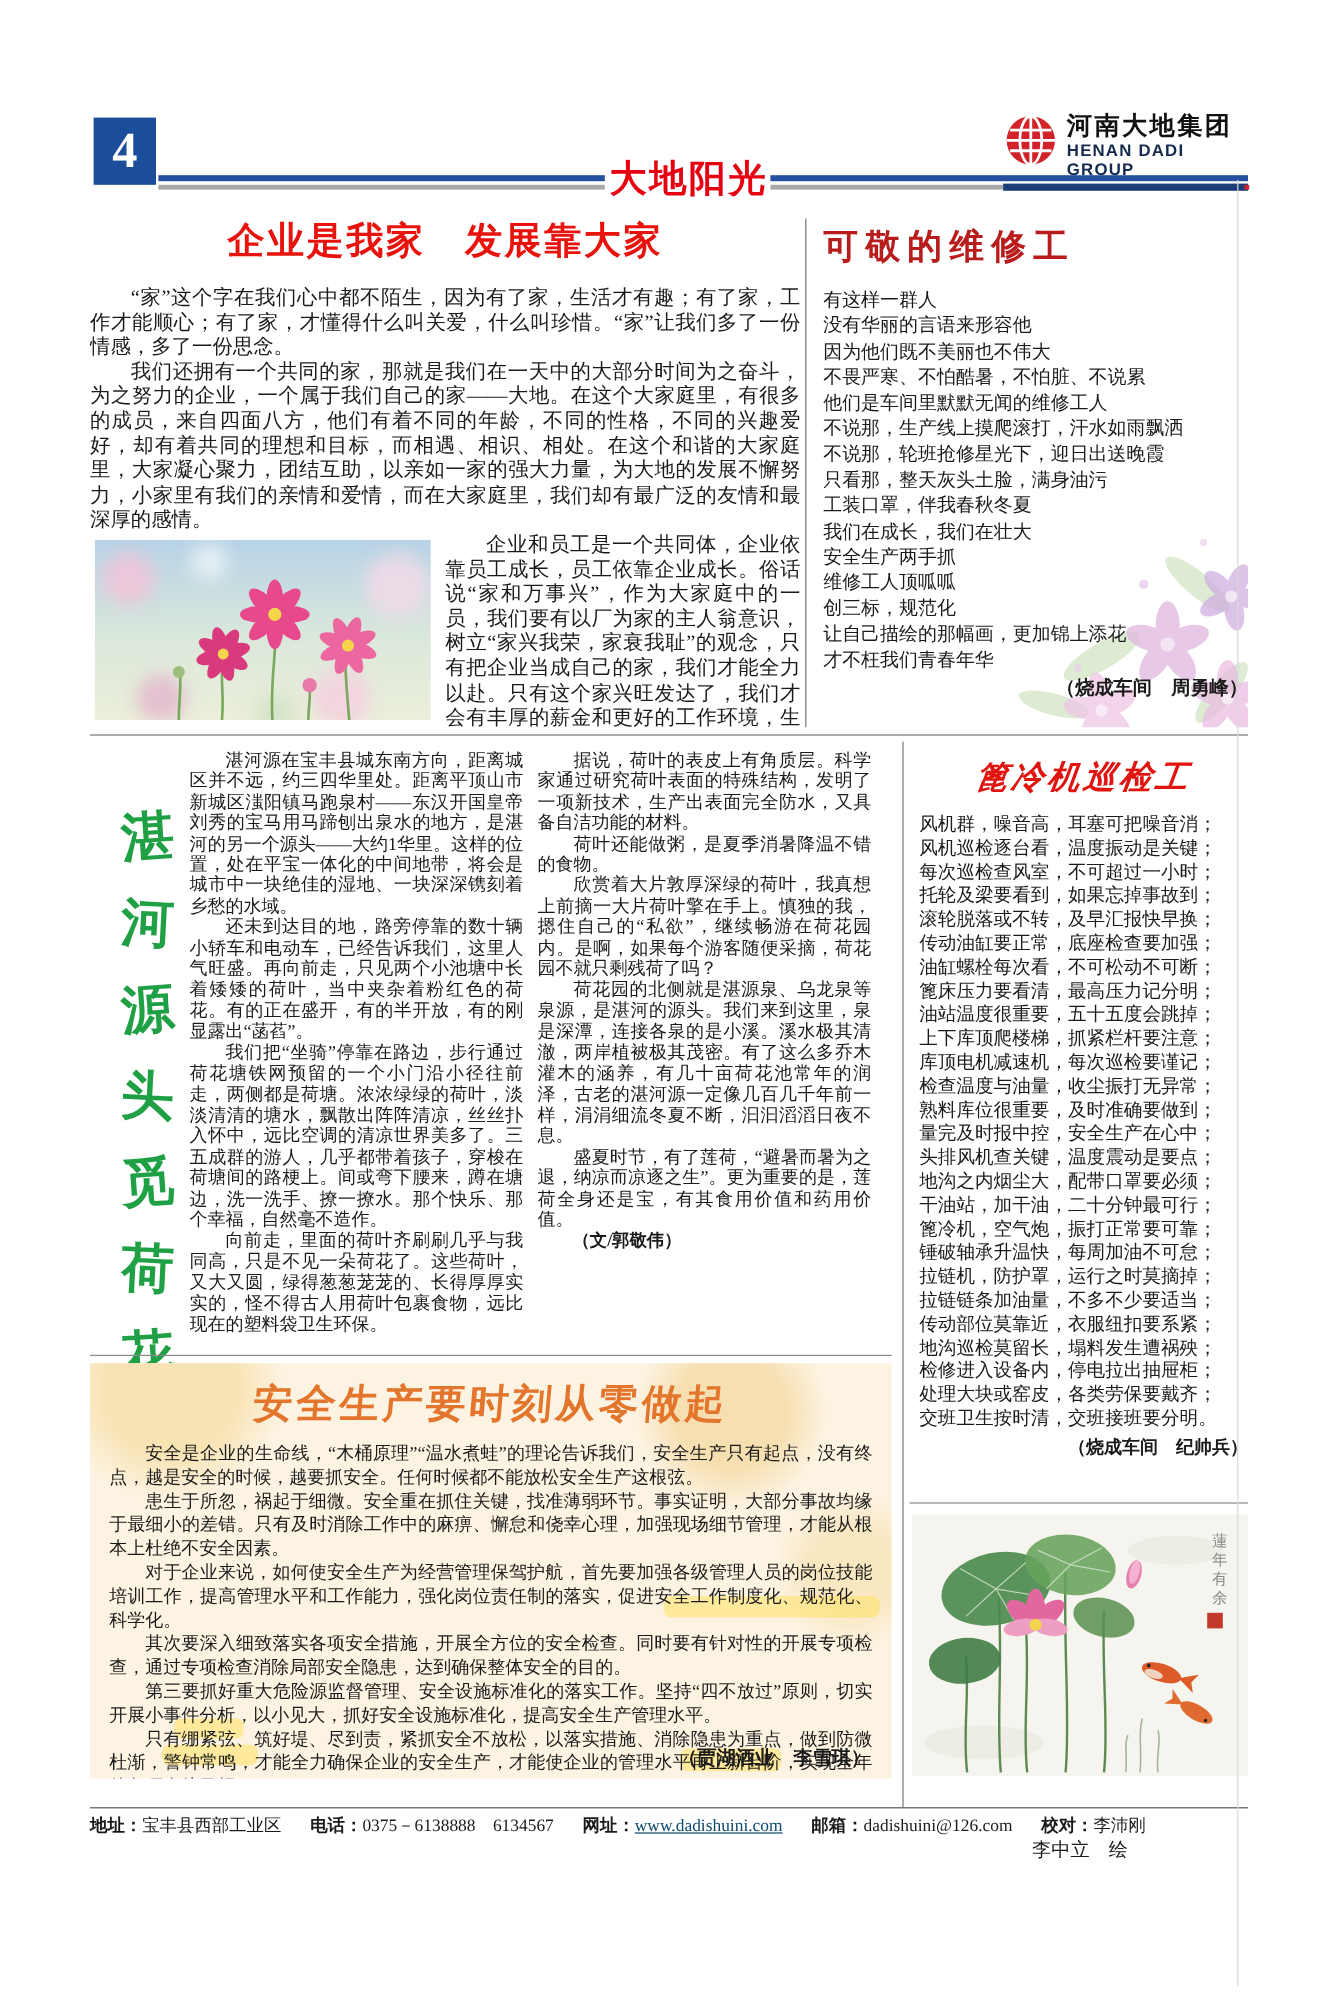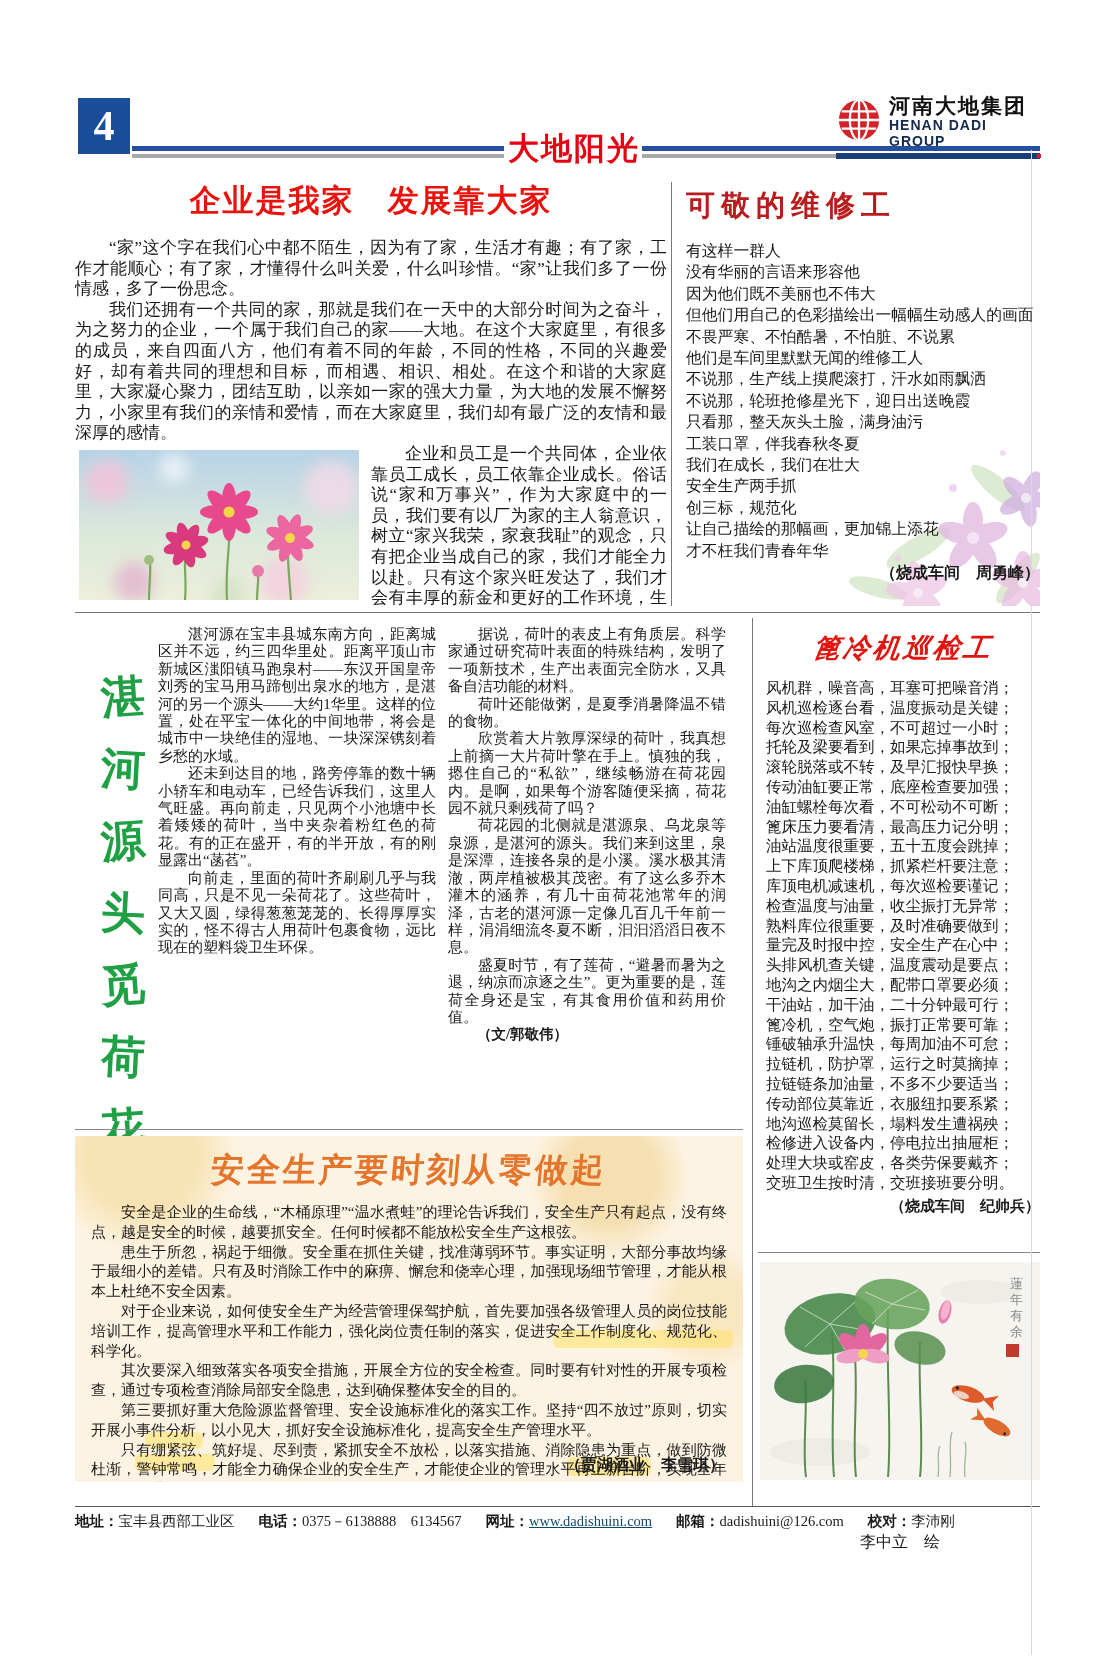--- a/index.html
+++ b/index.html
@@ -10,21 +10,21 @@
   
   .page-num{left:78px;top:98px;width:52px;height:56px;background:#1a4e9b;color:#fff;
             font-size:42px;font-weight:bold;display:flex;align-items:center;justify-content:center;
             font-family:"Liberation Serif",serif;}
   .rule{display:flex;flex-direction:column;}
   .rule .b1{height:5px;background:#24509f;}
   .rule .b2{height:4px;background:#a8a8a8;margin-top:3px;}
   .masthead{left:500px;top:128px;width:140px;text-align:right;color:#e60012;
             font-size:31px;font-weight:bold;letter-spacing:2px;font-family:"Liberation Sans","DejaVu Sans",sans-serif;}
   .logo{left:836px;top:94px;width:204px;}
-  .logo-row{display:flex;align-items:center;gap:7px;}
+  .logo-row{display:flex;align-items:flex-start;gap:7px;}
   .logo-cn{font-size:21px;font-weight:bold;letter-spacing:2px;color:#111;line-height:1.1;
            font-family:"Liberation Sans","DejaVu Sans",sans-serif;}
   .logo-en{font-size:14px;font-weight:bold;letter-spacing:1px;color:#13294d;
            font-family:"Liberation Sans","DejaVu Sans",sans-serif;}
   .logo-bar{height:6px;background:#1b3e77;margin-top:4px;position:relative;}
   .logo-bar .dot{position:absolute;right:-1px;top:1px;width:4px;height:4px;background:#d2232a;}
 
   
   .vline{width:1px;background:#777;}
   .hline{height:1px;background:#777;}
@@ -261,29 +261,29 @@
           <circle cx="235" cy="85" r="3" fill="#e6c3e6" opacity="0.7"></circle>
           <circle cx="130" cy="190" r="3.5" fill="#e6c3e6" opacity="0.7"></circle>
         </g>
       </svg>
     </span>
     <h2>可敬的维修工</h2>
     <div class="plines">
         <div class="pline">有这样一群人</div>
         <div class="pline">没有华丽的言语来形容他</div>
         <div class="pline">因为他们既不美丽也不伟大</div>
-        <div class="pline">但他们用自己的色彩描绘出一幅幅生动感人的画面</div>
         <div class="pline">不畏严寒、不怕酷暑，不怕脏、不说累</div>
         <div class="pline">他们是车间里默默无闻的维修工人</div>
         <div class="pline">不说那，生产线上摸爬滚打，汗水如雨飘洒</div>
         <div class="pline">不说那，轮班抢修星光下，迎日出送晚霞</div>
         <div class="pline">只看那，整天灰头土脸，满身油污</div>
         <div class="pline">工装口罩，伴我春秋冬夏</div>
         <div class="pline">我们在成长，我们在壮大</div>
         <div class="pline">安全生产两手抓</div>
+        <div class="pline">维修工人顶呱呱</div>
         <div class="pline">创三标，规范化</div>
         <div class="pline">让自己描绘的那幅画，更加锦上添花</div>
         <div class="pline">才不枉我们青春年华</div>
       </div>
     <p class="byline">（烧成车间　周勇峰）</p>
   </div>
 
   <div class="abs hline" style="left:75px;top:612px;width:965px;"></div>
 
   <div class="abs vtitle">
@@ -291,20 +291,21 @@
       <div class="vchar">河</div>
       <div class="vchar">源</div>
       <div class="vchar">头</div>
       <div class="vchar">觅</div>
       <div class="vchar">荷</div>
       <div class="vchar">花</div>
     </div>
   <div class="abs lotus-col" style="left:158px;top:626px;">
       <p>湛河源在宝丰县城东南方向，距离城区并不远，约三四华里处。距离平顶山市新城区滍阳镇马跑泉村——东汉开国皇帝刘秀的宝马用马蹄刨出泉水的地方，是湛河的另一个源头——大约1华里。这样的位置，处在平宝一体化的中间地带，将会是城市中一块绝佳的湿地、一块深深镌刻着乡愁的水域。</p>
       <p>还未到达目的地，路旁停靠的数十辆小轿车和电动车，已经告诉我们，这里人气旺盛。再向前走，只见两个小池塘中长着矮矮的荷叶，当中夹杂着粉红色的荷花。有的正在盛开，有的半开放，有的刚显露出“菡萏”。</p>
+      <p>我们把“坐骑”停靠在路边，步行通过荷花塘铁网预留的一个小门沿小径往前走，两侧都是荷塘。浓浓绿绿的荷叶，淡淡清清的塘水，飘散出阵阵清凉，丝丝扑入怀中，远比空调的清凉世界美多了。三五成群的游人，几乎都带着孩子，穿梭在荷塘间的路梗上。间或弯下腰来，蹲在塘边，洗一洗手、撩一撩水。那个快乐、那个幸福，自然毫不造作。</p>
       <p>向前走，里面的荷叶齐刷刷几乎与我同高，只是不见一朵荷花了。这些荷叶，又大又圆，绿得葱葱茏茏的、长得厚厚实实的，怪不得古人用荷叶包裹食物，远比现在的塑料袋卫生环保。</p>
     </div>
   <div class="abs lotus-col" style="left:448px;top:626px;">
     <div>
         <p>据说，荷叶的表皮上有角质层。科学家通过研究荷叶表面的特殊结构，发明了一项新技术，生产出表面完全防水，又具备自洁功能的材料。</p>
         <p>荷叶还能做粥，是夏季消暑降温不错的食物。</p>
         <p>欣赏着大片敦厚深绿的荷叶，我真想上前摘一大片荷叶擎在手上。慎独的我，摁住自己的“私欲”，继续畅游在荷花园内。是啊，如果每个游客随便采摘，荷花园不就只剩残荷了吗？</p>
         <p>荷花园的北侧就是湛源泉、乌龙泉等泉源，是湛河的源头。我们来到这里，泉是深潭，连接各泉的是小溪。溪水极其清澈，两岸植被极其茂密。有了这么多乔木灌木的涵养，有几十亩荷花池常年的润泽，古老的湛河源一定像几百几千年前一样，涓涓细流冬夏不断，汩汩滔滔日夜不息。</p>
         <p>盛夏时节，有了莲荷，“避暑而暑为之退，纳凉而凉逐之生”。更为重要的是，莲荷全身还是宝，有其食用价值和药用价值。</p>
       </div>

